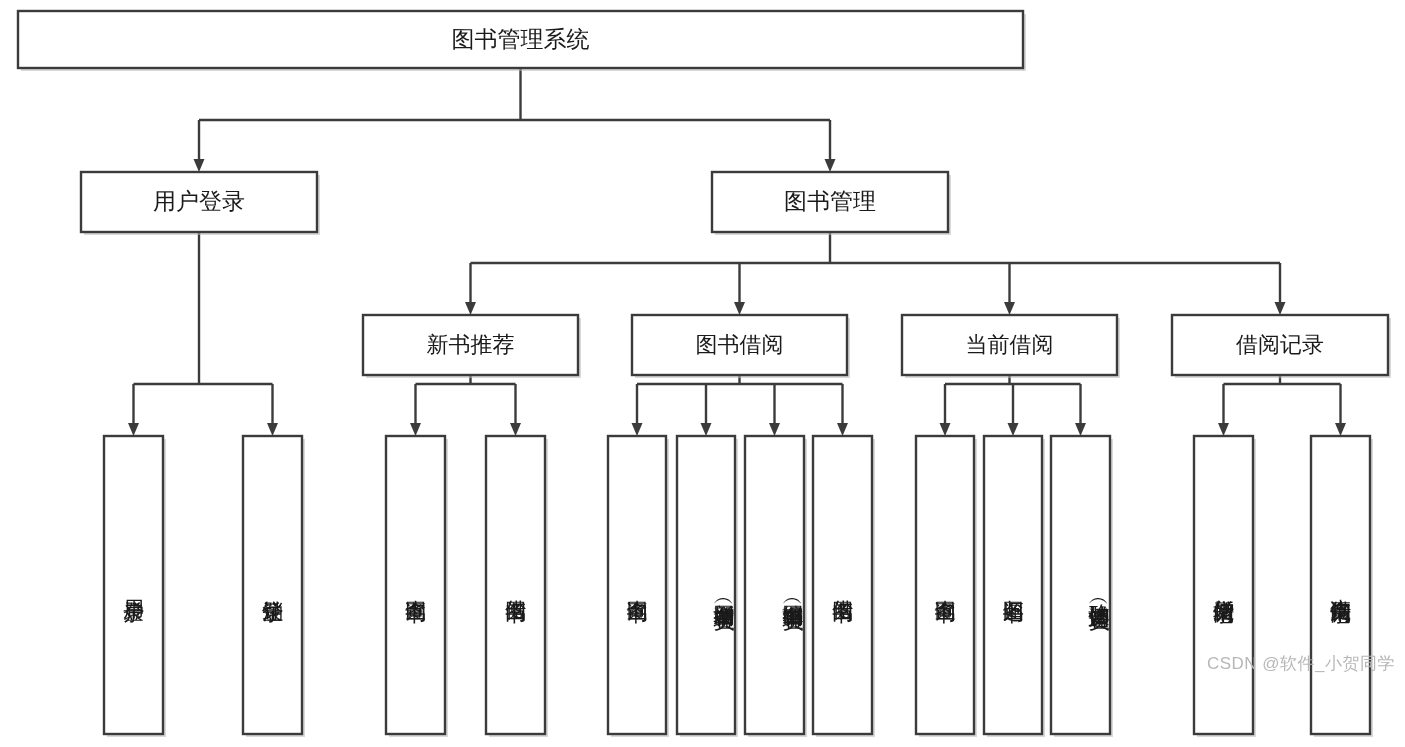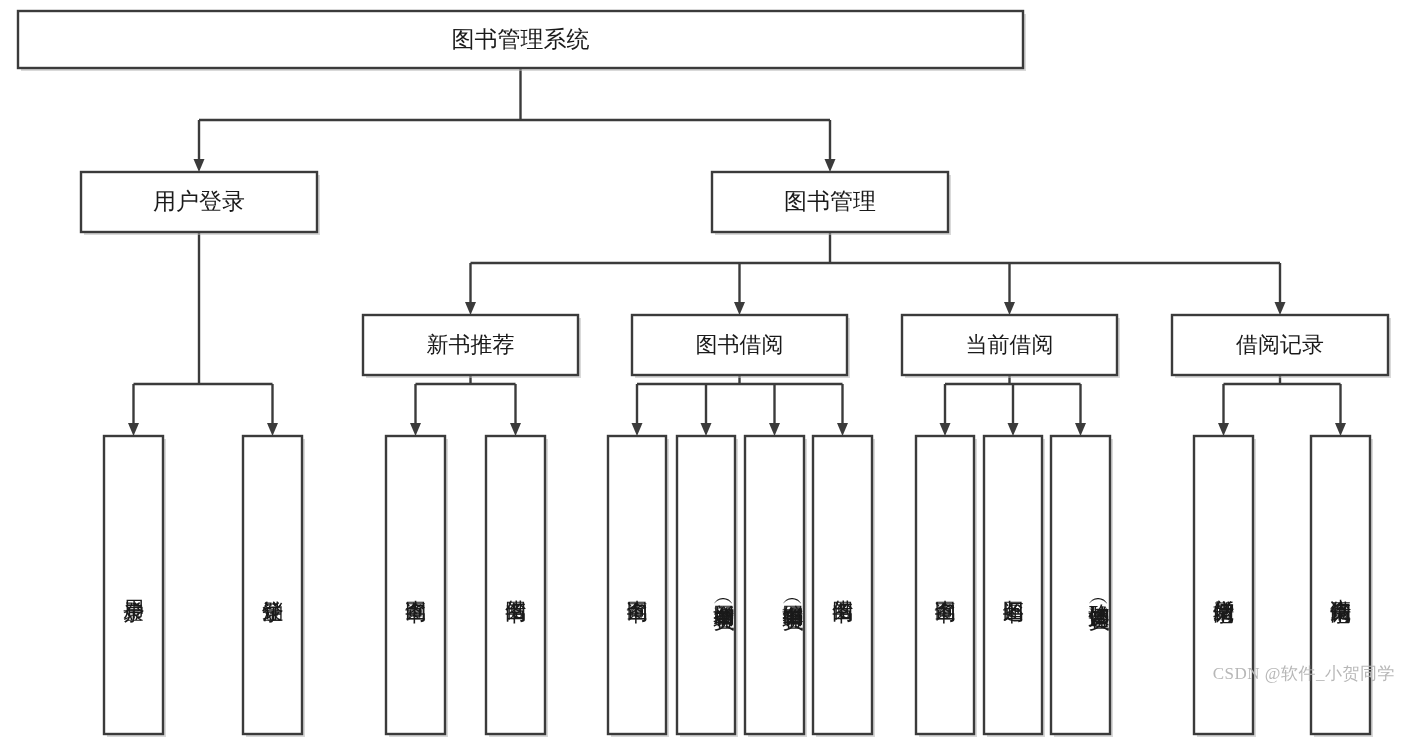--- a/index.html
+++ b/index.html
@@ -52,22 +52,22 @@
     justify-content:center;
     text-align:center;
     white-space:nowrap;
     pointer-events:none;
   }
   .vlabel.center{align-items:center;}
 
   #watermark{
     position:absolute;
     right:10px;
-    bottom:10px;
-    font-family:Liberation Serif, serif;
+    bottom:20px;
+    font-family:Liberation Sans, sans-serif;
     font-size:17px;
     color:#b7b7b7;
     letter-spacing:.5px;
     white-space:nowrap;
   }
 </style>
 </head>
 <body>
 
 <div id="diagram-root">

